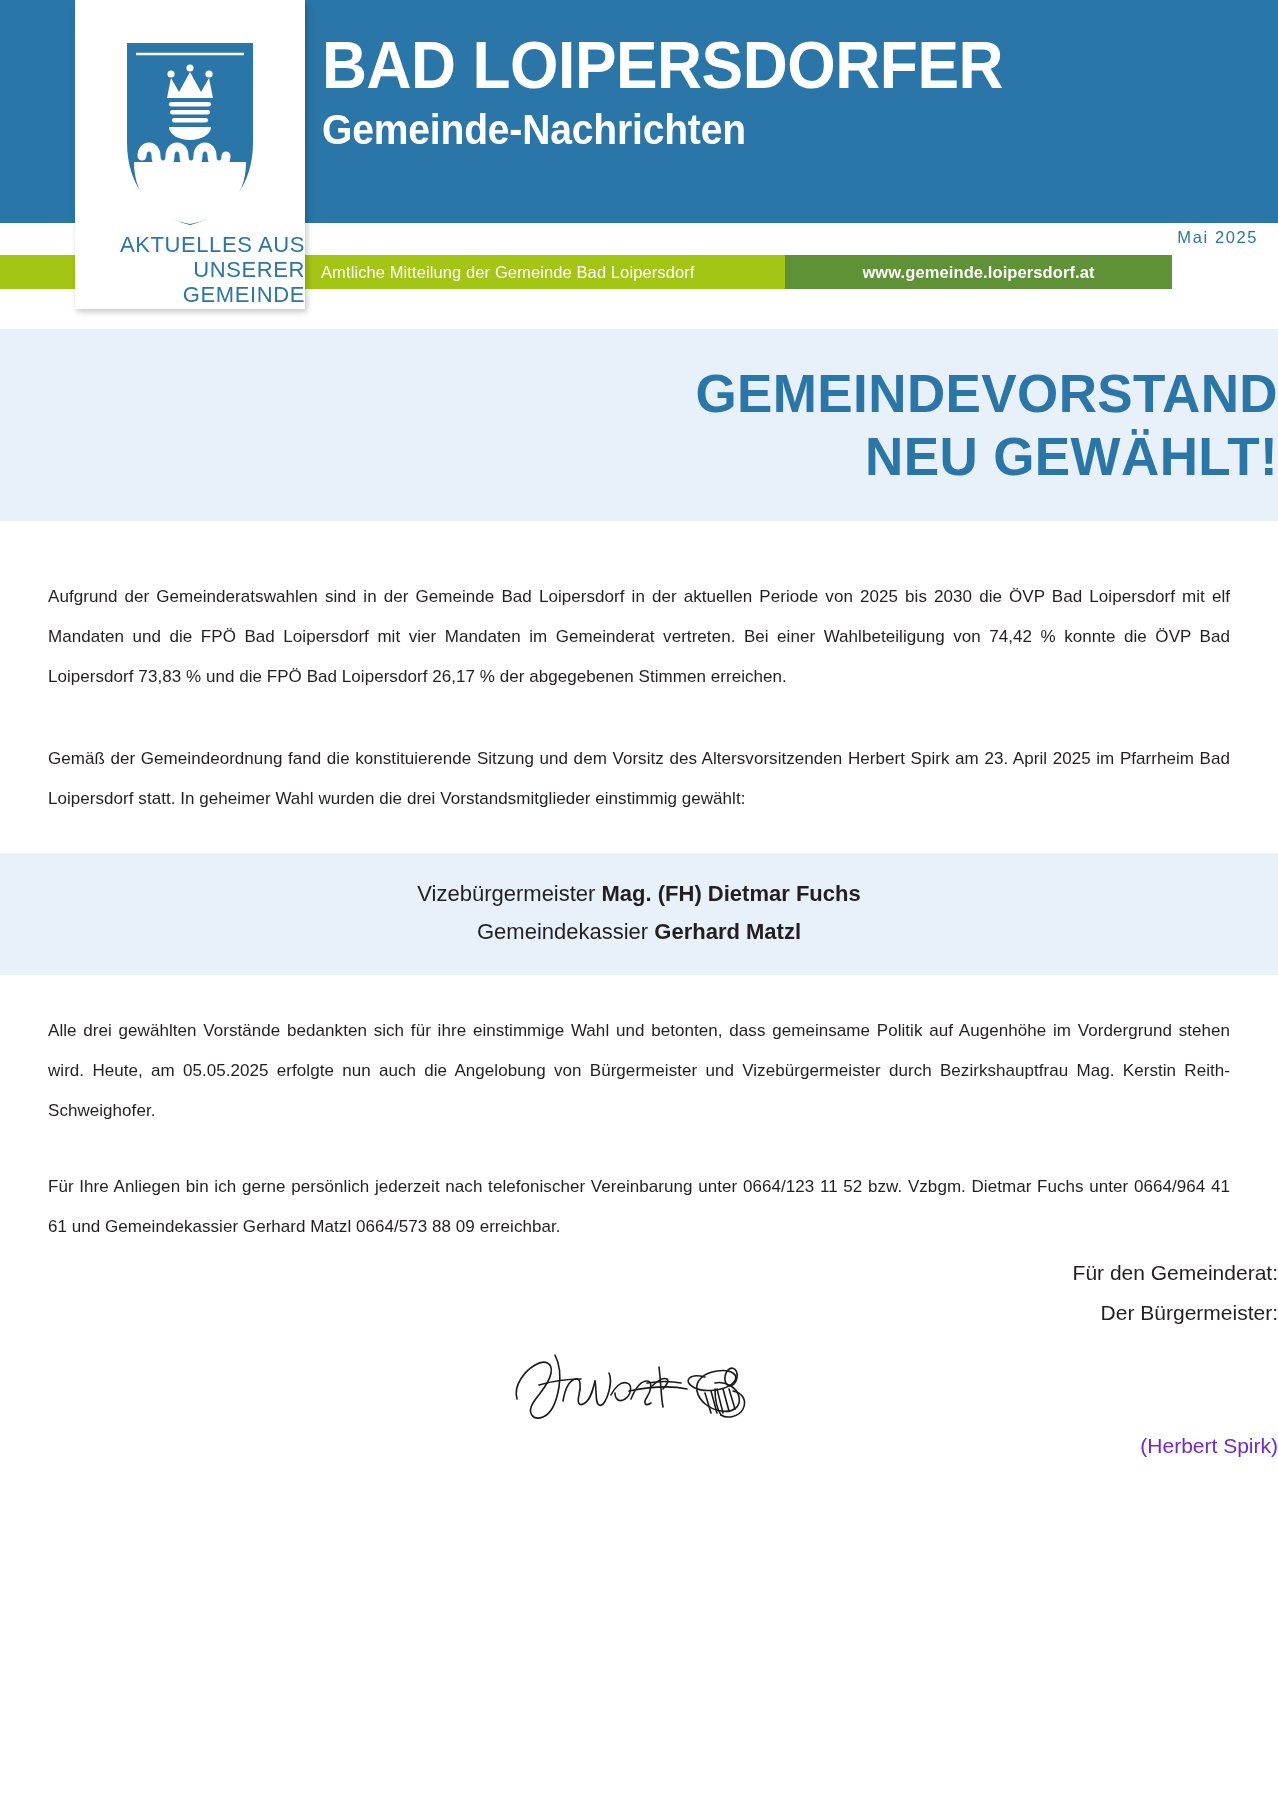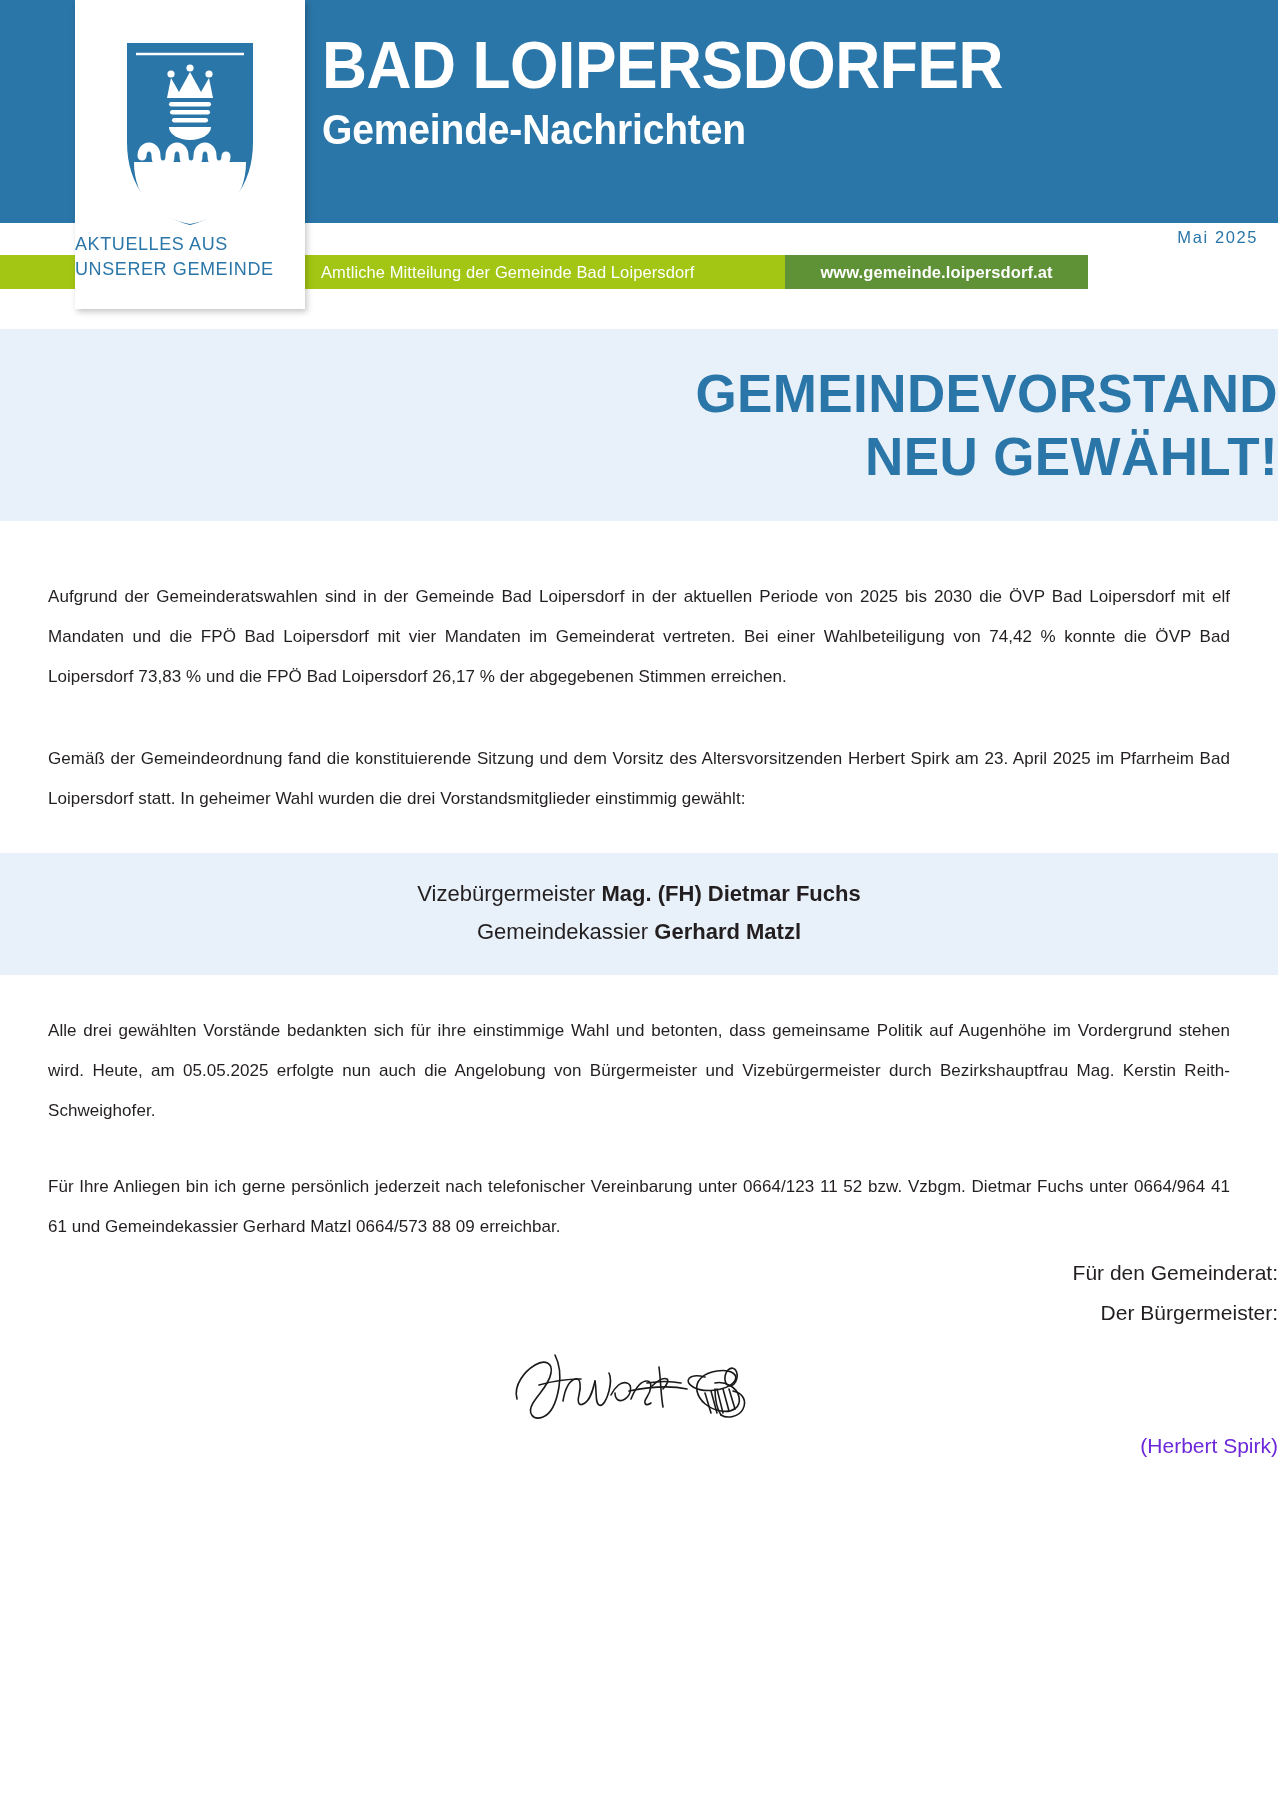--- a/index.html
+++ b/index.html
@@ -28,21 +28,21 @@
     left: 0;
     top: 0;
     width: 1278px;
     height: 223px;
     background: #2a76a8;
   }
   .mast-green-row {
     position: absolute;
     left: 0;
     top: 255px;
-    width: 1088px;
+    width: 1172px;
     height: 34px;
     display: flex;
   }
   .mast-green-left {
     width: 305px;
     height: 34px;
     background: #a3c614;
   }
   .mast-green-mid {
     flex: 0 0 480px;
@@ -130,23 +130,23 @@
     position: absolute;
     left: 50%;
     top: 38px;
     transform: translateX(-50%);
   }
   .logo-caption {
     position: absolute;
     left: 0;
     right: 0;
     top: 232px;
-    text-align: left;
+    text-align: right;
     color: #2a76a8;
-    font-size: 18px;
+    font-size: 22px;
     line-height: 25px;
     letter-spacing: .6px;
     font-weight: 500;
   }
 
   
   .title-band {
     position: absolute;
     left: 0;
     top: 329px;

